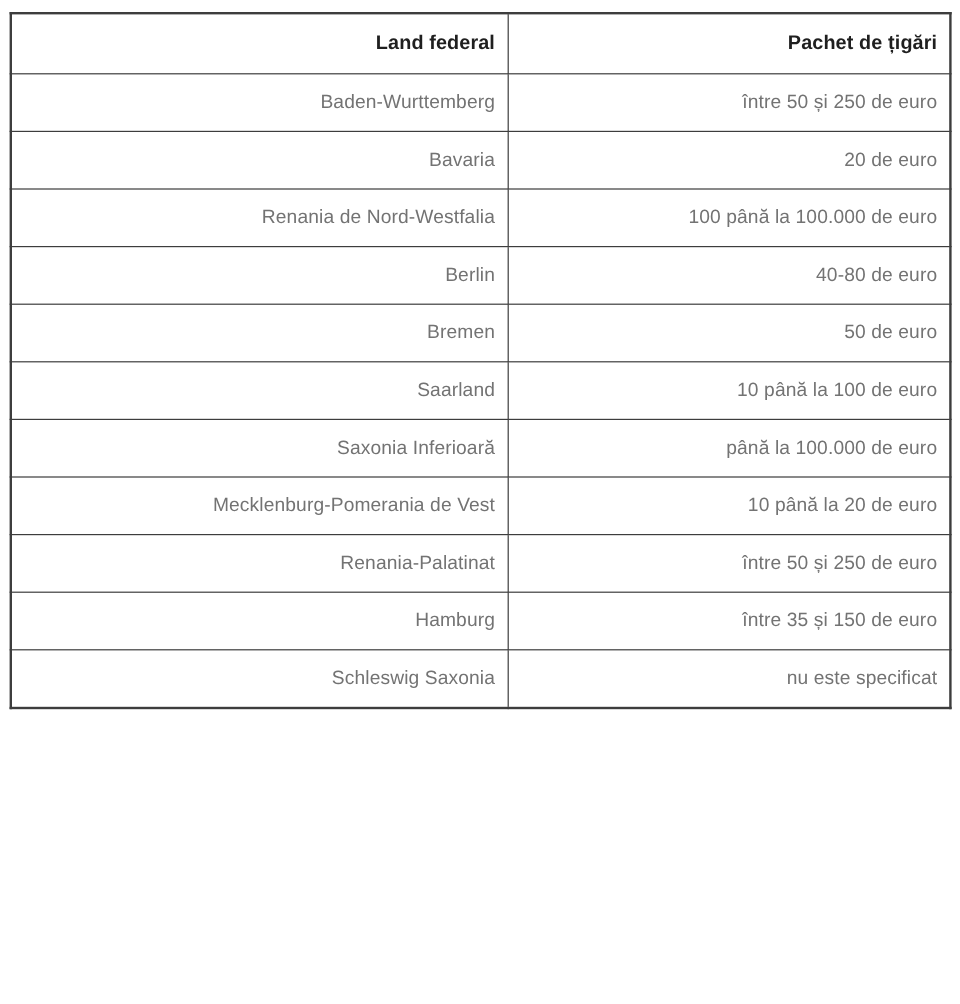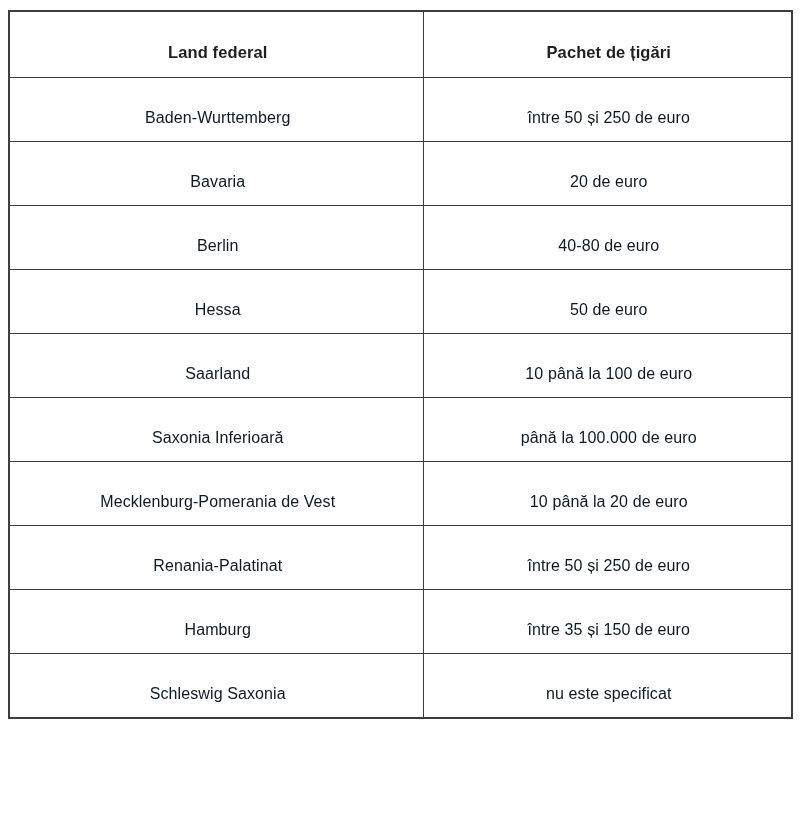--- a/index.html
+++ b/index.html
@@ -23,38 +23,38 @@
     width: 783px;
     border-collapse: collapse;
     table-layout: fixed;
     background: #ffffff;
     border: 2px solid #3d3d3d;
   }
   table.fines col.c1 { width: 414px; }
   table.fines col.c2 { width: 369px; }
   table.fines th, table.fines td {
     border: 1px solid #3d3d3d;
-    text-align: center;
+    text-align: right;
     vertical-align: middle;
-    padding: 16px 10px 0 13px;
+    padding: 0 10px 0 13px;
     overflow: hidden;
     white-space: nowrap;
   }
   table.fines th {
     height: 49px;
     font-size: 16.5px;
     font-weight: bold;
     color: #1f1f1f;
     letter-spacing: 0.1px;
   }
   table.fines td {
     height: 47px;
     font-size: 16px;
     font-weight: normal;
-    color: #0f172a;
+    color: #737373;
     letter-spacing: 0.1px;
   }
 </style>
 </head>
 <body>
 
 <div class="page">
   <table class="fines">
     <colgroup>
         <col class="c1">
@@ -69,25 +69,29 @@
     <tbody>
       <tr>
         <td>Baden-Wurttemberg</td>
         <td>între 50 și 250 de euro</td>
       </tr>
       <tr>
         <td>Bavaria</td>
         <td>20 de euro</td>
       </tr>
       <tr>
+        <td>Renania de Nord-Westfalia</td>
+        <td>100 până la 100.000 de euro</td>
+      </tr>
+      <tr>
         <td>Berlin</td>
         <td>40-80 de euro</td>
       </tr>
       <tr>
-        <td>Hessa</td>
+        <td>Bremen</td>
         <td>50 de euro</td>
       </tr>
       <tr>
         <td>Saarland</td>
         <td>10 până la 100 de euro</td>
       </tr>
       <tr>
         <td>Saxonia Inferioară</td>
         <td>până la 100.000 de euro</td>
       </tr>

